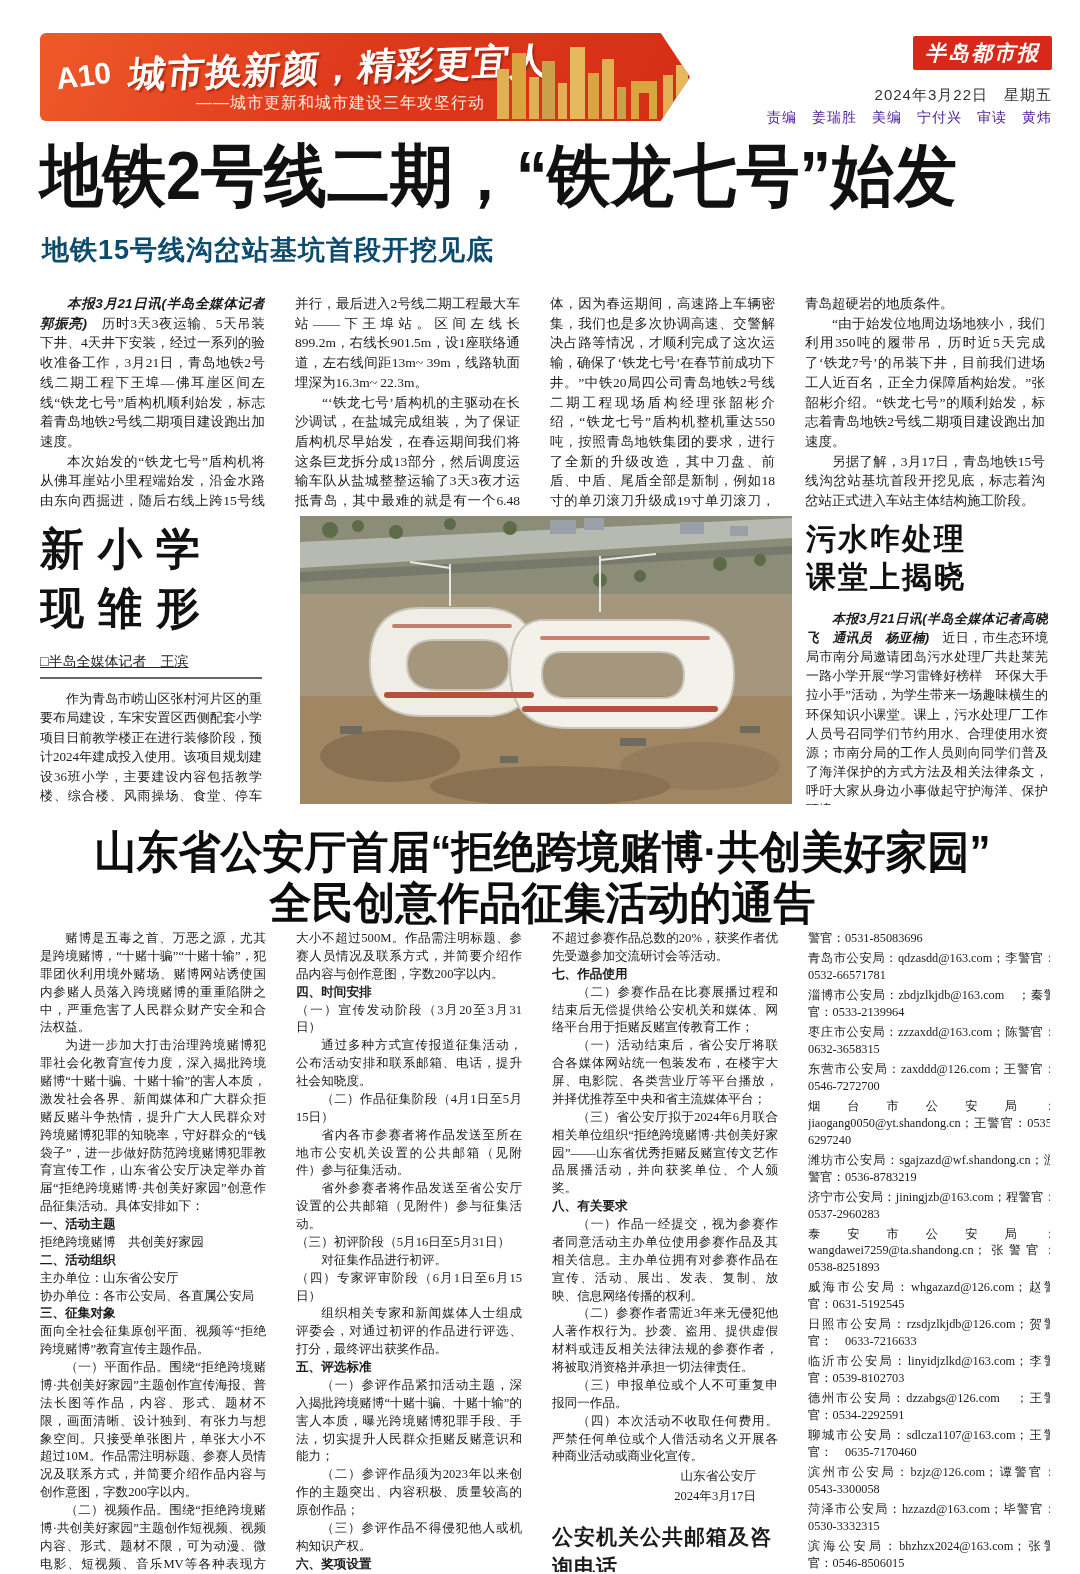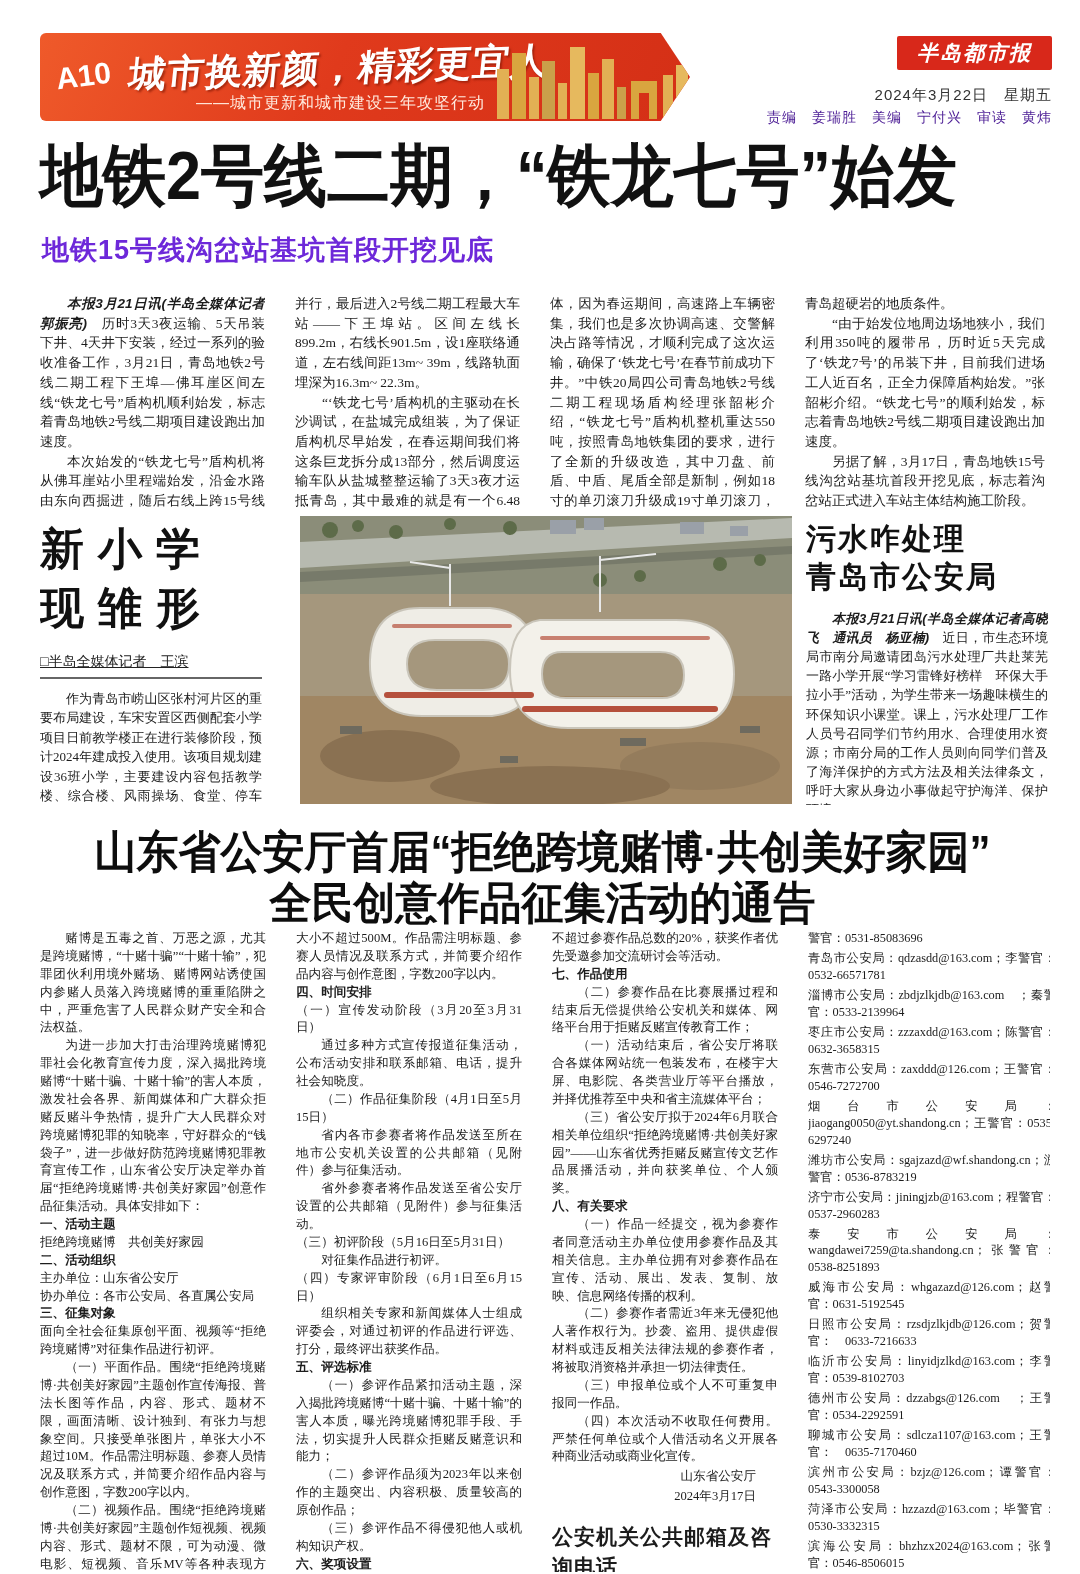--- a/index.html
+++ b/index.html
@@ -14,30 +14,30 @@
   .pageno{position:absolute;left:16px;top:26px;color:#fff;font-family:"Liberation Sans",sans-serif;
           font-weight:bold;font-size:30px;transform:rotate(-7deg);}
   .banner-title{position:absolute;left:90px;top:10px;color:#fff;font-weight:900;font-size:37px;
           font-family:"Liberation Sans",sans-serif;transform:skewX(-8deg) rotate(-2deg);
           text-shadow:2px 2px 2px rgba(120,20,0,.55);letter-spacing:1px;white-space:nowrap;}
   .banner-sub{position:absolute;left:156px;top:60px;color:#ffe9dd;font-size:16px;
           font-family:"Liberation Sans",sans-serif;letter-spacing:1px;white-space:nowrap;}
   .skyline{position:absolute;left:455px;top:6px;pointer-events:none;}
   .mast-right{position:absolute;right:28px;top:36px;text-align:right;font-family:"Liberation Sans",sans-serif;}
   .paper-logo{display:inline-block;background:#d8281a;color:#fff;font-style:italic;font-weight:bold;
-          font-size:21px;padding:3px 20px;letter-spacing:2px;border-radius:2px;
+          font-size:21px;padding:3px 12px;letter-spacing:2px;border-radius:2px;
           font-family:"Liberation Serif",serif;}
   .date-line{margin-top:16px;font-size:15px;color:#333;letter-spacing:1px;}
   .staff-line{margin-top:4px;font-size:14px;color:#4c1d95;letter-spacing:1px;}
   
   .headline{position:absolute;left:40px;top:140px;width:1005px;font-size:63px;line-height:1.05;
           font-weight:900;font-family:"Liberation Sans","DejaVu Sans",sans-serif;color:#111;
           letter-spacing:0;white-space:nowrap;transform:scaleY(1.08);transform-origin:left top;}
   .subheadline{position:absolute;left:42px;top:232px;font-size:27px;font-weight:600;
-          font-family:"Liberation Sans",sans-serif;color:#6d28d9;letter-spacing:1px;}
+          font-family:"Liberation Sans",sans-serif;color:#0c4a6e;letter-spacing:1px;}
   .lead-cols{position:absolute;left:40px;top:294px;width:1005px;height:218px;display:flex;gap:30px;overflow:hidden;}
   .lead-col{width:225px;flex:0 0 225px;font-size:13.5px;line-height:1.46;overflow:hidden;}
   .lead-col:last-child{flex:0 0 240px;width:240px;}
   .para{margin:0;text-align:justify;}
   .ind{text-indent:2em;}
   .b{font-weight:bold;font-family:"Liberation Sans",sans-serif;}
   .right{text-align:right;padding-right:22px;}
   strong.pre{font-family:"Liberation Sans",sans-serif;font-style:italic;}
   
   .school{position:absolute;left:40px;top:520px;width:222px;height:285px;overflow:hidden;}
@@ -179,42 +179,42 @@
           <rect x="320" y="222" width="26" height="8"></rect>
         <rect x="200" y="240" width="18" height="7"></rect>
           <rect x="440" y="210" width="20" height="7"></rect>
       </g>
     </svg>
   </div>
 
   <div class="sewage">
     <div class="sewage-title">
       <div>污水咋处理</div>
-      <div>青岛市公安局</div>
+      <div>课堂上揭晓</div>
     </div>
     <div class="sewage-body">
         <p class="para ind"><strong class="pre">本报3月21日讯(半岛全媒体记者高晓飞　通讯员　杨亚楠)</strong>　近日，市生态环境局市南分局邀请团岛污水处理厂共赴莱芜一路小学开展“学习雷锋好榜样　环保大手拉小手”活动，为学生带来一场趣味横生的环保知识小课堂。课上，污水处理厂工作人员号召同学们节约用水、合理使用水资源；市南分局的工作人员则向同学们普及了海洋保护的方式方法及相关法律条文，呼吁大家从身边小事做起守护海洋、保护环境。</p>
       </div>
   </div>
 
   <div class="notice-head">
     <div>山东省公安厅首届“拒绝跨境赌博·共创美好家园”</div>
     <div>全民创意作品征集活动的通告</div>
   </div>
   <div class="notice-cols">
     <div class="notice-col">
         <p class="para ind">赌博是五毒之首、万恶之源，尤其是跨境赌博，“十赌十骗”“十赌十输”，犯罪团伙利用境外赌场、赌博网站诱使国内参赌人员落入跨境赌博的重重陷阱之中，严重危害了人民群众财产安全和合法权益。</p>
         <p class="para ind">为进一步加大打击治理跨境赌博犯罪社会化教育宣传力度，深入揭批跨境赌博“十赌十骗、十赌十输”的害人本质，激发社会各界、新闻媒体和广大群众拒赌反赌斗争热情，提升广大人民群众对跨境赌博犯罪的知晓率，守好群众的“钱袋子”，进一步做好防范跨境赌博犯罪教育宣传工作，山东省公安厅决定举办首届“拒绝跨境赌博·共创美好家园”创意作品征集活动。具体安排如下：</p>
         <p class="para b">一、活动主题</p>
         <p class="para">拒绝跨境赌博　共创美好家园</p>
         <p class="para b">二、活动组织</p>
         <p class="para">主办单位：山东省公安厅</p>
         <p class="para">协办单位：各市公安局、各直属公安局</p>
         <p class="para b">三、征集对象</p>
-        <p class="para">面向全社会征集原创平面、视频等“拒绝跨境赌博”对征集作品进行初评。</p>
+        <p class="para">面向全社会征集原创平面、视频等“拒绝跨境赌博”教育宣传主题作品。</p>
         <p class="para ind">（一）平面作品。围绕“拒绝跨境赌博·共创美好家园”主题创作宣传海报、普法长图等作品，内容、形式、题材不限，画面清晰、设计独到、有张力与想象空间。只接受单张图片，单张大小不超过10M。作品需注明标题、参赛人员情况及联系方式，并简要介绍作品内容与创作意图，字数200字以内。</p>
         <p class="para ind">（二）视频作品。围绕“拒绝跨境赌博·共创美好家园”主题创作短视频、视频内容、形式、题材不限，可为动漫、微电影、短视频、音乐MV等各种表现方式，画面流畅稳定、效果自然、主题鲜明。上传格式为mp4或mov，时长30秒—3分钟，视频</p>
       </div>
     <div class="notice-col">
         <p class="para">大小不超过500M。作品需注明标题、参赛人员情况及联系方式，并简要介绍作品内容与创作意图，字数200字以内。</p>
         <p class="para b">四、时间安排</p>
         <p class="para">（一）宣传发动阶段（3月20至3月31日）</p>
         <p class="para ind">通过多种方式宣传报道征集活动，公布活动安排和联系邮箱、电话，提升社会知晓度。</p>
         <p class="para ind">（二）作品征集阶段（4月1日至5月15日）</p>
         <p class="para ind">省内各市参赛者将作品发送至所在地市公安机关设置的公共邮箱（见附件）参与征集活动。</p>

